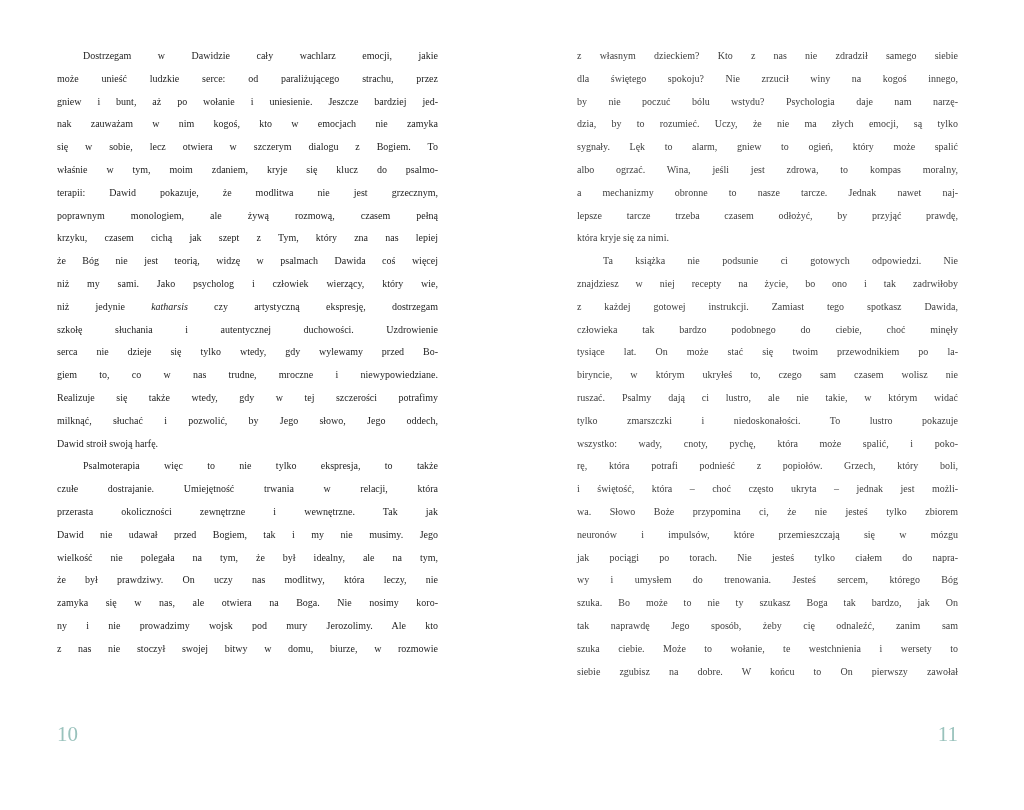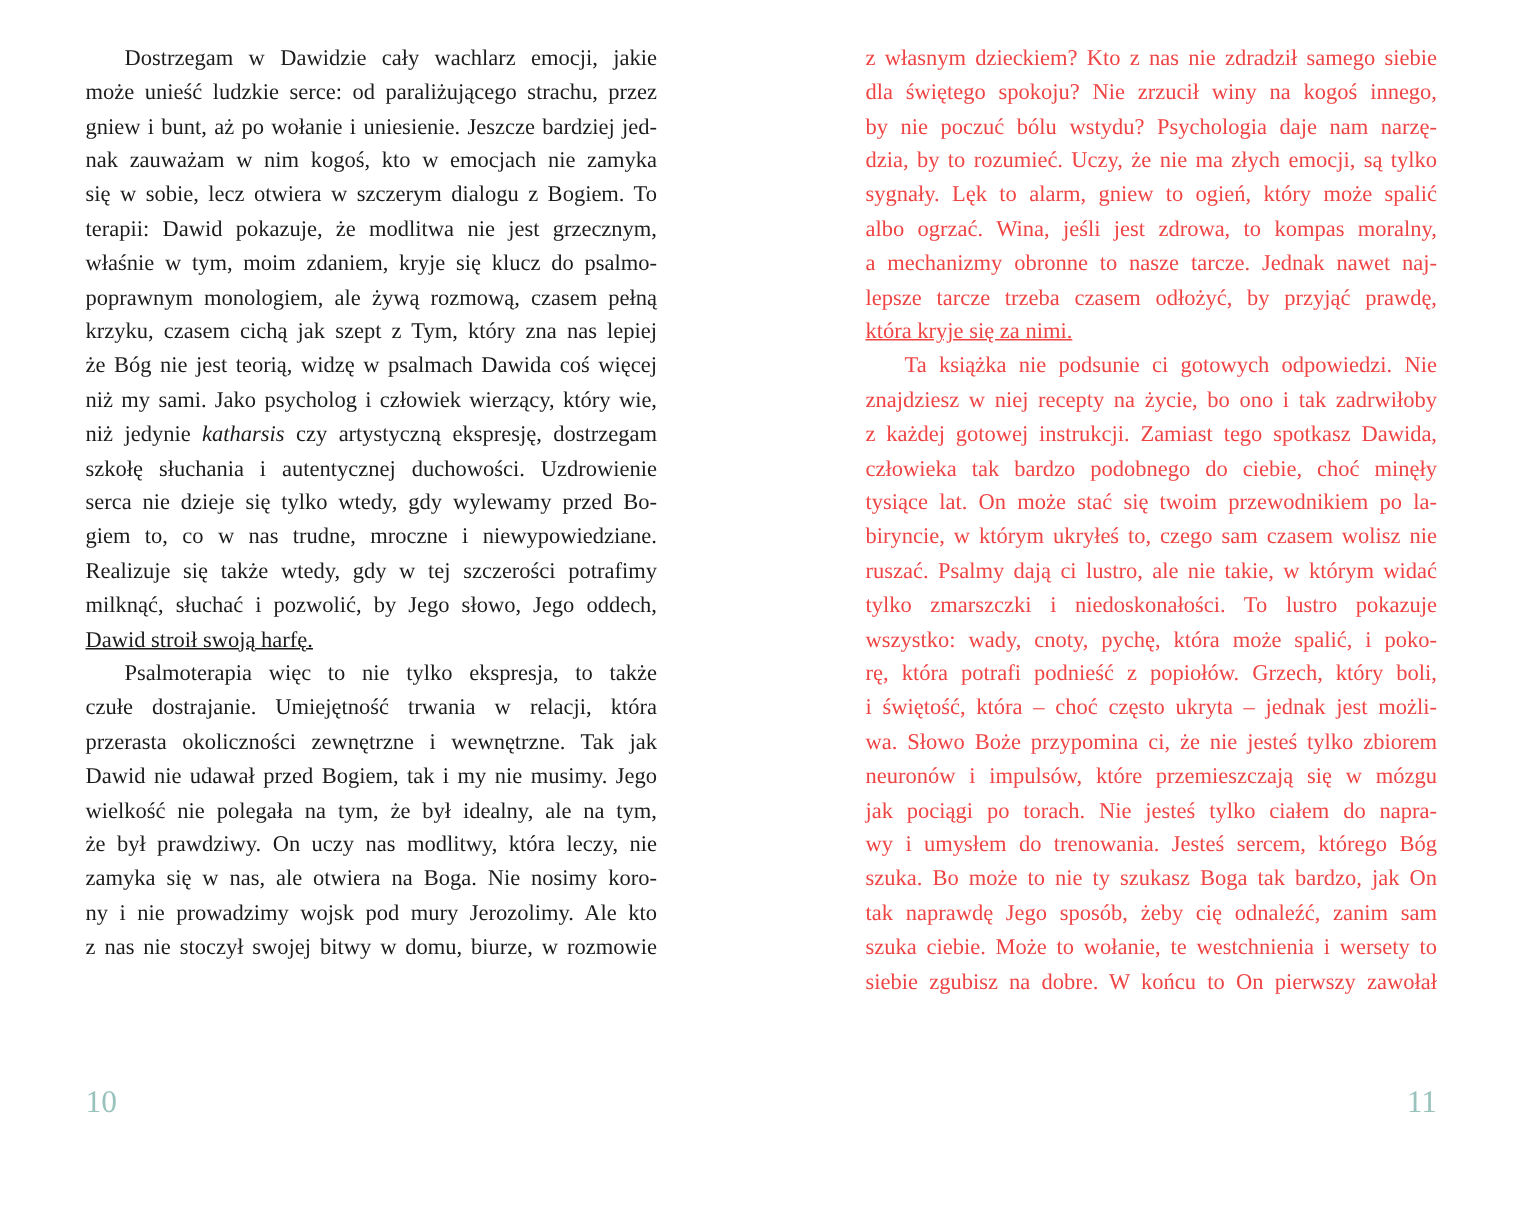--- a/index.html
+++ b/index.html
@@ -22,36 +22,36 @@
   .page {
     position: absolute;
     top: 0;
     width: 512px;
     height: 810px;
   }
   .page-left  { left: 0; }
   .page-right { left: 512px; }
   .text-column {
     position: absolute;
-    top: 28px;
+    top: 45px;
     width: 381px;
     color: #1c1c1c;
-    font-size: 15px;
+    font-size: 10px;
     line-height: 22.8px;
     letter-spacing: 0;
   }
   .page-left  .text-column { left: 57px; }
   .page-right .text-column { left: 65px; }   
   .line {
     text-align: justify;
     text-align-last: justify;
     white-space: normal;
     min-height: 22.8px;
   }
-  .line.para-end { text-align-last: left; text-decoration: underline; }
+  .line.para-end { text-align-last: left; }
   .line.indent   { text-indent: 26px; }
   .line i { font-style: italic; }
   .folio {
     position: absolute;
     top: 723px;
     width: 381px;
     font-size: 21px;
     line-height: 22px;
     color: #99c2bc;
   }
@@ -63,22 +63,22 @@
 
 <div class="spread">
 
   <section class="page page-left">
     <div class="text-column" id="left-column" style="color: rgb(28, 28, 28);">
         <div class="line indent">Dostrzegam w Dawidzie cały wachlarz emocji, jakie</div>
         <div class="line">może unieść ludzkie serce: od paraliżującego strachu, przez</div>
         <div class="line">gniew i bunt, aż po wołanie i uniesienie. Jeszcze bardziej jed-</div>
         <div class="line">nak zauważam w nim kogoś, kto w emocjach nie zamyka</div>
         <div class="line">się w sobie, lecz otwiera w szczerym dialogu z Bogiem. To</div>
+        <div class="line">właśnie w tym, moim zdaniem, kryje się klucz do psalmo-</div>
         <div class="line">terapii: Dawid pokazuje, że modlitwa nie jest grzecznym,</div>
-        <div class="line">właśnie w tym, moim zdaniem, kryje się klucz do psalmo-</div>
         <div class="line">poprawnym monologiem, ale żywą rozmową, czasem pełną</div>
         <div class="line">krzyku, czasem cichą jak szept z Tym, który zna nas lepiej</div>
         <div class="line">że Bóg nie jest teorią, widzę w psalmach Dawida coś więcej</div>
         <div class="line">niż my sami. Jako psycholog i człowiek wierzący, który wie,</div>
         <div class="line">niż jedynie <i>katharsis</i> czy artystyczną ekspresję, dostrzegam</div>
         <div class="line">szkołę słuchania i autentycznej duchowości. Uzdrowienie</div>
         <div class="line">serca nie dzieje się tylko wtedy, gdy wylewamy przed Bo-</div>
         <div class="line">giem to, co w nas trudne, mroczne i niewypowiedziane.</div>
         <div class="line">Realizuje się także wtedy, gdy w tej szczerości potrafimy</div>
         <div class="line">milknąć, słuchać i pozwolić, by Jego słowo, Jego oddech,</div>
@@ -90,21 +90,21 @@
         <div class="line">wielkość nie polegała na tym, że był idealny, ale na tym,</div>
         <div class="line">że był prawdziwy. On uczy nas modlitwy, która leczy, nie</div>
         <div class="line">zamyka się w nas, ale otwiera na Boga. Nie nosimy koro-</div>
         <div class="line">ny i nie prowadzimy wojsk pod mury Jerozolimy. Ale kto</div>
         <div class="line">z nas nie stoczył swojej bitwy w domu, biurze, w rozmowie</div>
       </div>
     <div class="folio" style="color: rgb(153, 194, 188);">10</div>
   </section>
 
   <section class="page page-right">
-    <div class="text-column" id="right-column" style="color: #ef4444;">
+    <div class="text-column" id="right-column" style="color: #404040;">
         <div class="line">z własnym dzieckiem? Kto z nas nie zdradził samego siebie</div>
         <div class="line">dla świętego spokoju? Nie zrzucił winy na kogoś innego,</div>
         <div class="line">by nie poczuć bólu wstydu? Psychologia daje nam narzę-</div>
         <div class="line">dzia, by to rozumieć. Uczy, że nie ma złych emocji, są tylko</div>
         <div class="line">sygnały. Lęk to alarm, gniew to ogień, który może spalić</div>
         <div class="line">albo ogrzać. Wina, jeśli jest zdrowa, to kompas moralny,</div>
         <div class="line">a mechanizmy obronne to nasze tarcze. Jednak nawet naj-</div>
         <div class="line">lepsze tarcze trzeba czasem odłożyć, by przyjąć prawdę,</div>
         <div class="line para-end">która kryje się za nimi.</div>
         <div class="line indent">Ta książka nie podsunie ci gotowych odpowiedzi. Nie</div>

